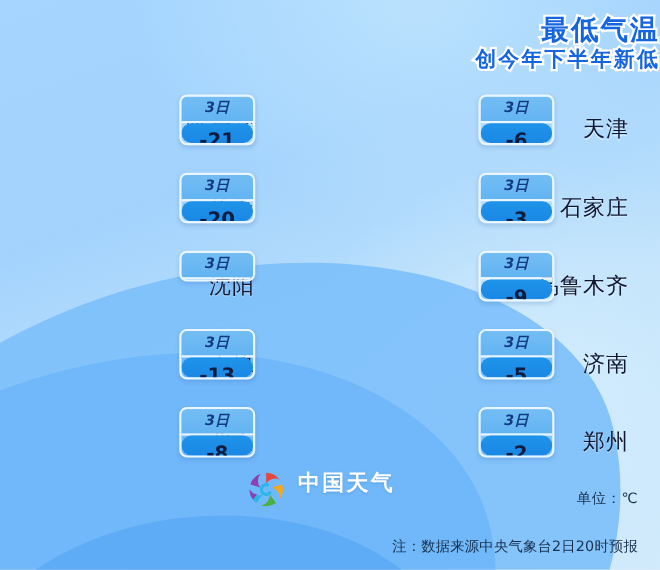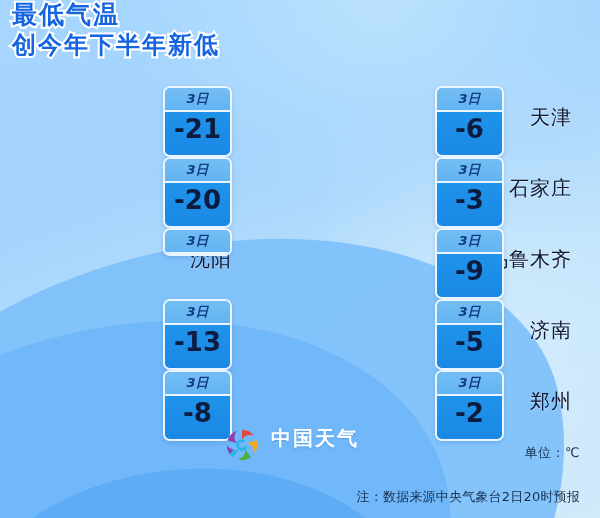--- a/index.html
+++ b/index.html
@@ -72,36 +72,36 @@
     width: 480px;
     height: 430px;
     background: radial-gradient(ellipse at center, rgba(214,238,253,.8) 0%, rgba(214,238,253,0) 72%);
   }
 
   
   .title-block {
     position: absolute;
     left: 0;
     right: 0;
-    top: 0;
-    text-align: left;
+    top: 12px;
+    text-align: right;
     z-index: 5;
     padding-left: 12px;
   }
   .title-line {
     font-weight: bold;
     color: #1565e0;
     letter-spacing: 2px;
     line-height: 1.22;
     -webkit-text-stroke: 4px #ffffff;
     paint-order: stroke fill;
     text-shadow: 0 2px 0 rgba(255,255,255,.55);
   }
   .title-line.l1 { font-size: 25px; }
-  .title-line.l2 { font-size: 24px; }
+  .title-line.l2 { font-size: 19px; }
 
   
   .columns {
     position: absolute;
     left: 0;
     top: 82px;
     width: 600px;
     z-index: 4;
     display: flex;
   }
@@ -147,26 +147,27 @@
     font-weight: bold;
     text-align: center;
     line-height: 22px;
     height: 22px;
     border-bottom: 2px solid #eaf6ff;
     font-style: italic;
   }
   .card-temp {
     background: linear-gradient(180deg, #1f93ea 0%, #1a88e4 100%);
     color: #0d1b3e;
-    font-size: 26px;
+    font-size: 18px;
     font-weight: bold;
     text-align: center;
     line-height: 34px;
-    height: 43px;
+    height: 18px;
     letter-spacing: 0px;
+    border-radius: 12px;
   }
 
   
   .brand {
     position: absolute;
     left: 222px;
     top: 425px;
     display: flex;
     gap: 9px;
     z-index: 6;

